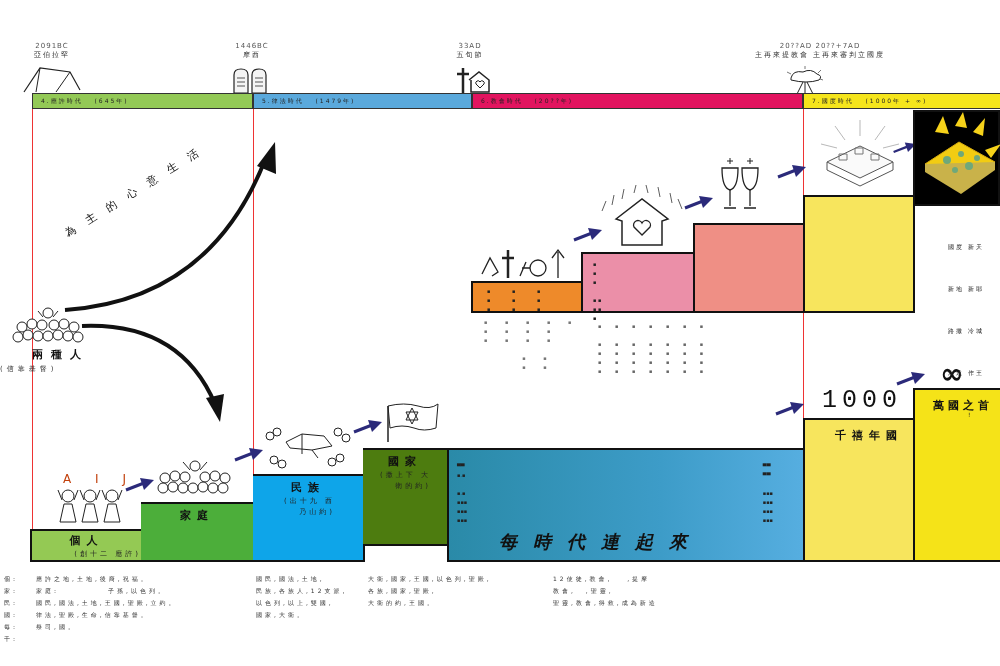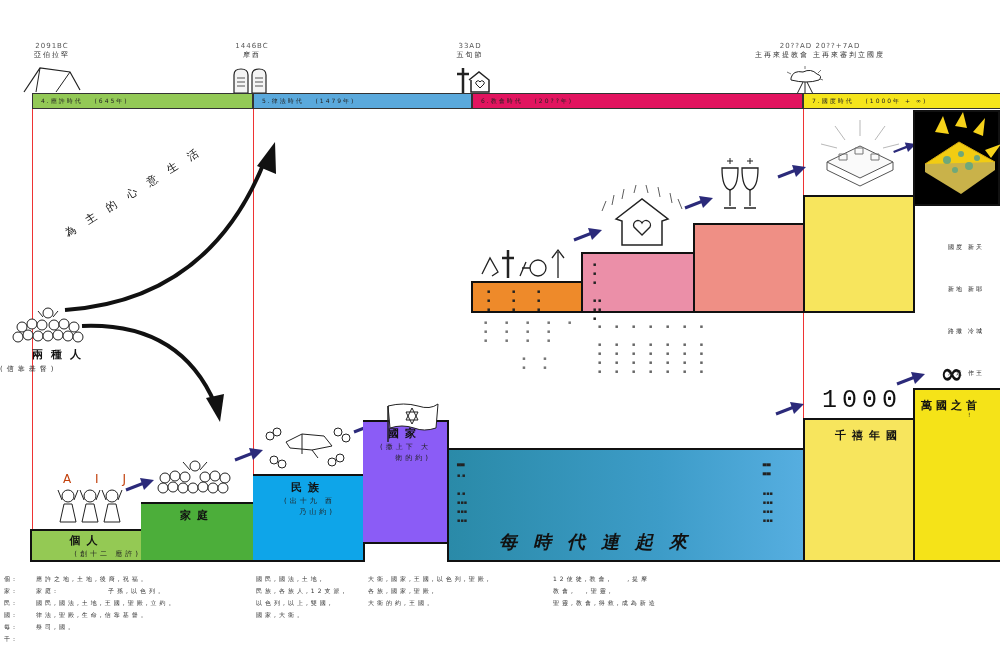--- a/index.html
+++ b/index.html
@@ -173,21 +173,21 @@
       <circle cx="20" cy="40" r="4"></circle>
       <circle cx="70" cy="38" r="4"></circle>
       <circle cx="78" cy="34" r="4"></circle>
     </g>
 </svg>
 <svg class="arrow-small" style="left:352px;top:420px" width="30" height="14" viewBox="0 0 30 14">
     <path d="M2 12 L20 5" stroke="#2b2a7a" stroke-width="3"></path>
     <path d="M16 0 L30 2 L20 12 Z" fill="#2b2a7a"></path>
   </svg>
 
-<div class="step" style="left:363px;top:420px;width:86px;height:124px;background:#8b5cf6;border-left:none;">
+<div class="step" style="left:363px;top:448px;width:86px;height:98px;background:#4d7c0f;border-left:none;">
   <div class="step-label" style="top:4px;font-size:11px;">國家</div>
   <div class="step-sub" style="top:20px;padding:0 16px;line-height:11px;">(撒上下 大衛的約)</div>
 </div>
 <svg class="abs" style="left:384px;top:402px" width="56" height="40" viewBox="0 0 56 40">
   <path d="M4 4 Q20 0 34 4 Q46 8 54 2 L52 26 Q40 30 30 26 Q18 22 6 26 Z" fill="#fff" stroke="#222"></path>
   <path d="M4 4 V40" stroke="#222" stroke-width="1.5"></path>
   <path d="M28 6 L34 18 H22 Z M28 22 L22 10 H34 Z" fill="none" stroke="#222"></path>
 </svg>
 
 <div class="step" style="left:447px;top:448px;width:358px;height:114px;background:linear-gradient(90deg,#2a8aa8,#3d9cc8 60%,#56aee0);font-style:italic;">
@@ -215,21 +215,21 @@
 <svg class="arrow-small" style="left:774px;top:402px" width="30" height="14" viewBox="0 0 30 14">
     <path d="M2 12 L20 5" stroke="#2b2a7a" stroke-width="3"></path>
     <path d="M16 0 L30 2 L20 12 Z" fill="#2b2a7a"></path>
   </svg>
 <svg class="arrow-small" style="left:895px;top:372px" width="30" height="14" viewBox="0 0 30 14">
     <path d="M2 12 L20 5" stroke="#2b2a7a" stroke-width="3"></path>
     <path d="M16 0 L30 2 L20 12 Z" fill="#2b2a7a"></path>
   </svg>
 
 <div class="step" style="left:913px;top:388px;width:90px;height:174px;background:#f5e318;">
-  <div class="step-label" style="top:8px;font-size:11px;text-align:left;padding-left:6px;letter-spacing:4px;">萬國之首</div>
+  <div class="step-label" style="top:8px;font-size:11px;text-align:left;padding-left:18px;letter-spacing:4px;">萬國之首</div>
 </div>
 <div class="abs" style="left:940px;top:360px;font-size:28px;font-weight:bold;line-height:28px;">∞</div>
 
 <div class="step" style="left:471px;top:281px;width:112px;height:32px;background:#ee8a2a;">
   <div class="vert-notes" style="left:14px;top:4px;letter-spacing:10px;">▪ ▪ ▪   ▪
 ▪ ▪ ▪   ▪
 ▪ ▪ ▪   ▪</div>
 </div>
 <svg class="abs" style="left:478px;top:246px" width="100" height="34" viewBox="0 0 100 34">
   <path d="M4 28 L12 12 L20 26 L14 30" fill="none" stroke="#222" stroke-width="1.3"></path>

